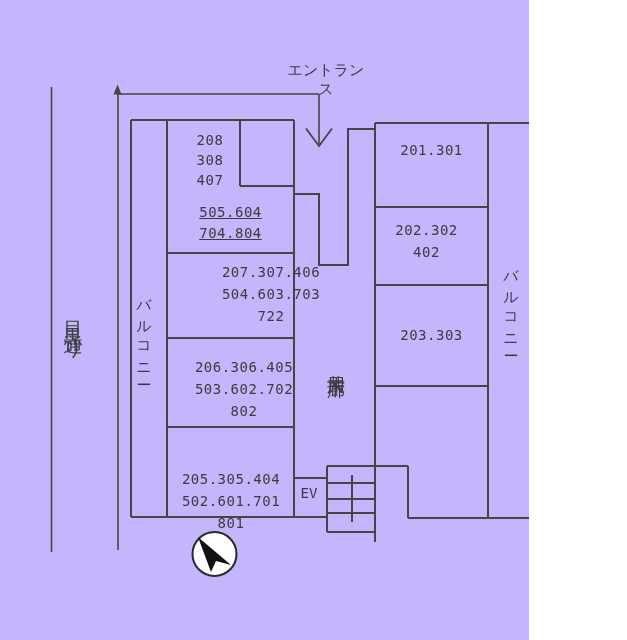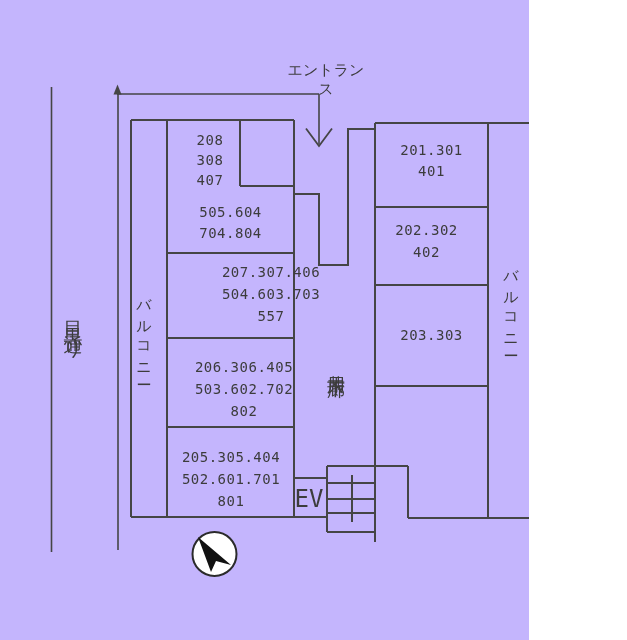--- a/index.html
+++ b/index.html
@@ -24,21 +24,21 @@
     -webkit-writing-mode:vertical-rl;
     text-align:center;
     white-space:nowrap;
   }
   .entrance{font-size:15px;letter-spacing:0px;}
   .street{font-size:19px;letter-spacing:7px;}
   .balcony{font-size:15px;letter-spacing:5px;}
   .corridor{font-size:18px;letter-spacing:2px;}
   .ev{
     font-family:"DejaVu Sans Mono", monospace;
-    font-size:24px;letter-spacing:0px;text-align:center;
+    font-size:14px;letter-spacing:0px;text-align:center;
   }
 </style>
 </head>
 <body>
 
 <div id="stage">
 
   <svg id="plan-svg" width="627" height="640" viewBox="0 0 627 640">
 
     <g stroke="#454545" stroke-width="1.6" fill="none">
@@ -103,43 +103,42 @@
 
   <div class="lbl vtext corridor" style="left:324px;top:320px;height:90px;">共用廊下</div>
 
   <div class="lbl ev" style="left:293px;top:485px;width:32px;">EV</div>
 
   <div class="lbl num" style="left:175px;top:130px;width:70px;">
     <div>208</div>
     <div>308</div>
     <div>407</div>
   </div>
-  <div class="lbl num" style="left:167px;top:202px;width:127px;line-height:21px;">
+  <div class="lbl num" style="left:167px;top:202px;width:127px;line-height:21px;text-decoration:underline;">
     <div>505.604</div>
     <div>704.804</div>
   </div>
   <div class="lbl num" style="left:167px;top:261px;width:128px;line-height:22px;margin-left:40px;">
     <div>207.307.406</div>
     <div>504.603.703</div>
-    <div>557</div>
+    <div>722</div>
   </div>
   <div class="lbl num" style="left:180px;top:356px;width:128px;line-height:22px;">
     <div>206.306.405</div>
     <div>503.602.702</div>
     <div>802</div>
   </div>
-  <div class="lbl num" style="left:167px;top:446px;width:128px;line-height:22px;">
+  <div class="lbl num" style="left:167px;top:468px;width:128px;line-height:22px;">
     <div>205.305.404</div>
     <div>502.601.701</div>
     <div>801</div>
   </div>
 
   <div class="lbl num" style="left:375px;top:140px;width:113px;line-height:21px;">
     <div>201.301</div>
-    <div>401</div>
   </div>
   <div class="lbl num" style="left:370px;top:219px;width:113px;line-height:22px;">
     <div>202.302</div>
     <div>402</div>
   </div>
   <div class="lbl num" style="left:375px;top:325px;width:113px;text-align:center;">
     <div>203.303</div>
   </div>
 
 </div>

